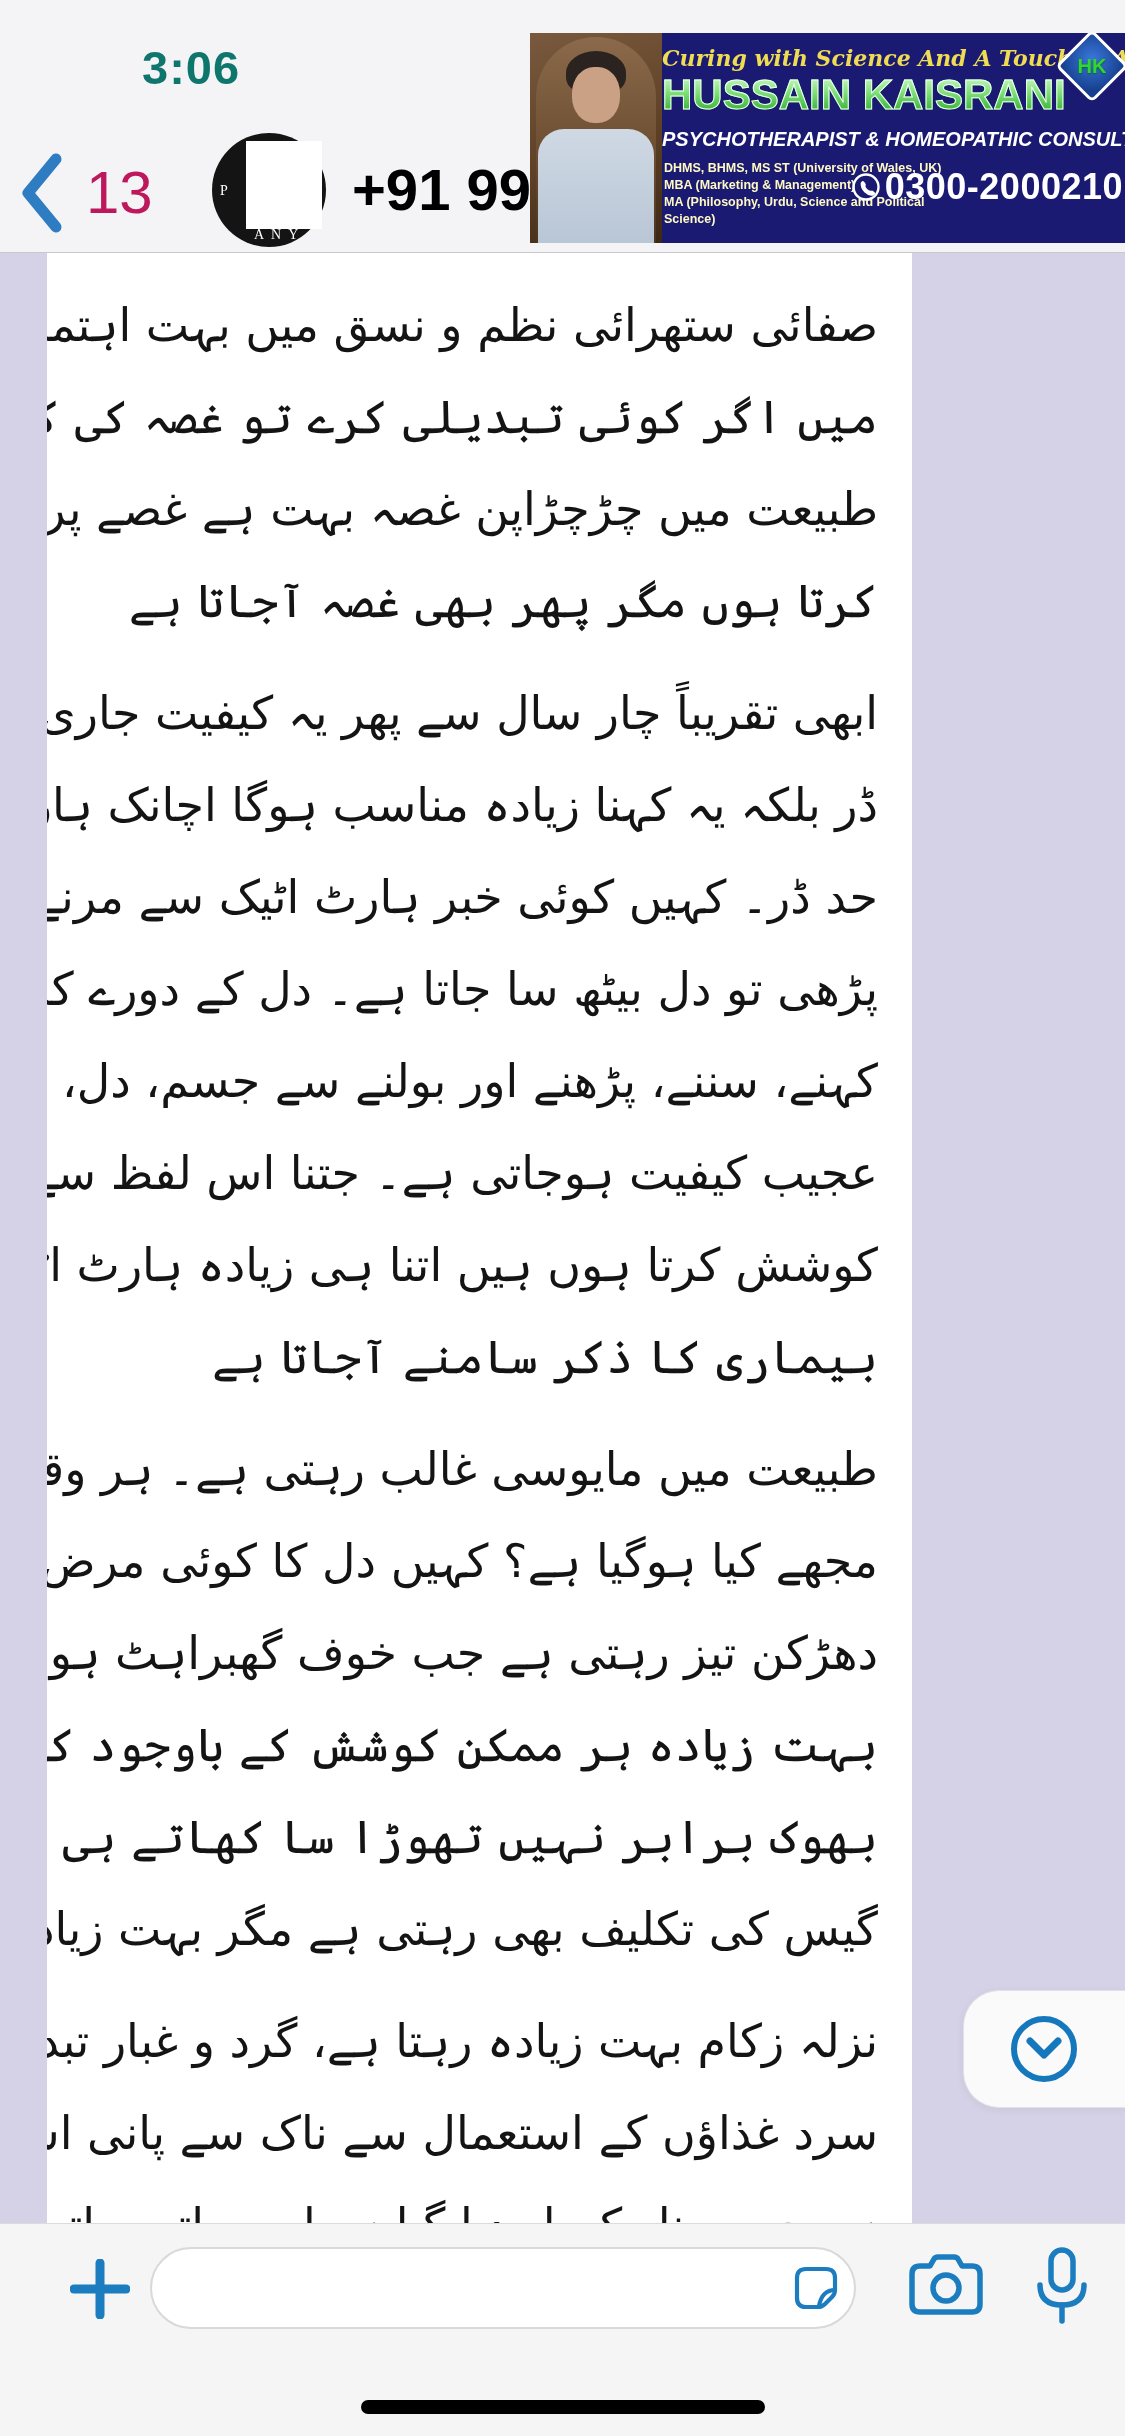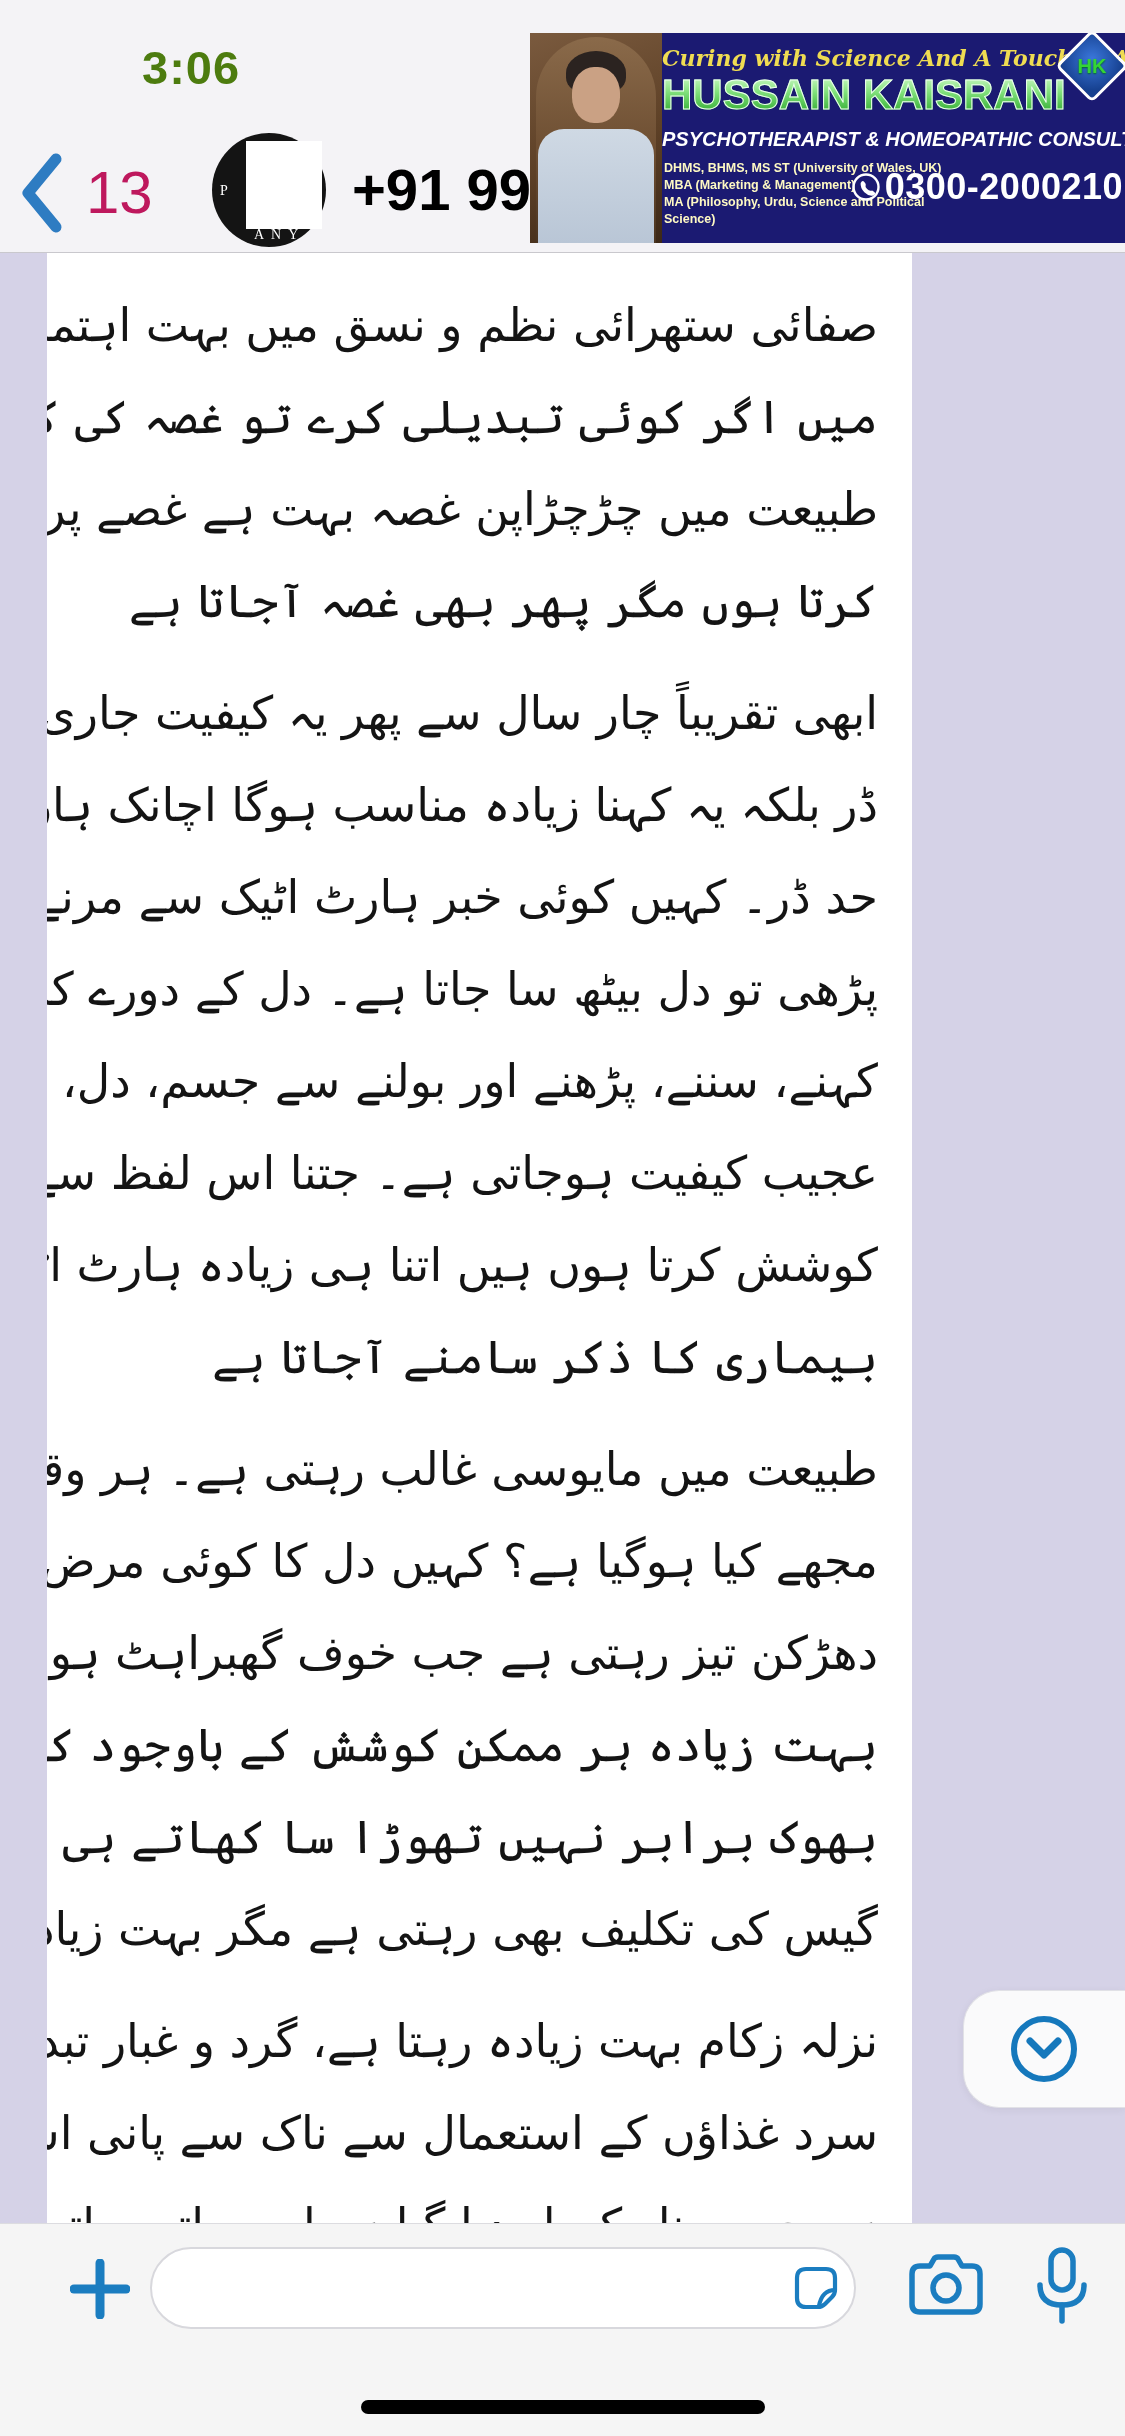--- a/index.html
+++ b/index.html
@@ -10,21 +10,21 @@
   .chat-area { position:absolute; left:0; top:253px; width:1125px; height:1970px; background:#D5D2E7; }
   .message-image { position:absolute; left:47px; top:0; width:865px; height:1970px; background:#ffffff; overflow:hidden; }
   .urdu-wrap { direction:rtl; unicode-bidi:isolate; text-align:right;
     padding:26px 34px 0 20px; font-family:"DejaVu Serif", serif; color:#141414; }
   .urdu-line { font-size:46px; line-height:92px; white-space:nowrap; }
   .urdu-line-group + .urdu-line-group { margin-top:20px; }
 
   
   .statusbar-header { position:absolute; left:0; top:0; width:1125px; height:253px;
     background:#F4F3F6; border-bottom:1px solid #C9C8CD; z-index:4; }
-  .time { position:absolute; left:142px; top:40px; font-size:47px; font-weight:700; color:#4d7c0f; letter-spacing:1px; }
+  .time { position:absolute; left:142px; top:40px; font-size:47px; font-weight:700; color:#0f766e; letter-spacing:1px; }
   .back-button { position:absolute; left:18px; top:140px; width:180px; height:105px; display:flex; align-items:center; }
   .back-chevron { width:46px; height:84px; }
   .unread-count { font-size:60px; color:#be185d; margin-left:22px; font-weight:400; }
   .avatar { position:absolute; left:212px; top:133px; width:114px; height:114px; border-radius:50%;
     background:#141414; overflow:visible; }
   .avatar .rim { position:absolute; color:#fff; font-family:"Liberation Serif", serif; font-size:14px; }
   .avatar .rim.p { left:8px; top:50px; }
   .avatar .rim.any { left:42px; bottom:4px; letter-spacing:7px; }
   .avatar .redact { position:absolute; left:34px; top:8px; width:76px; height:88px; background:#fff; }
   .contact-name { position:absolute; left:352px; top:156px; font-size:58px; font-weight:700; color:#000; white-space:nowrap; }

